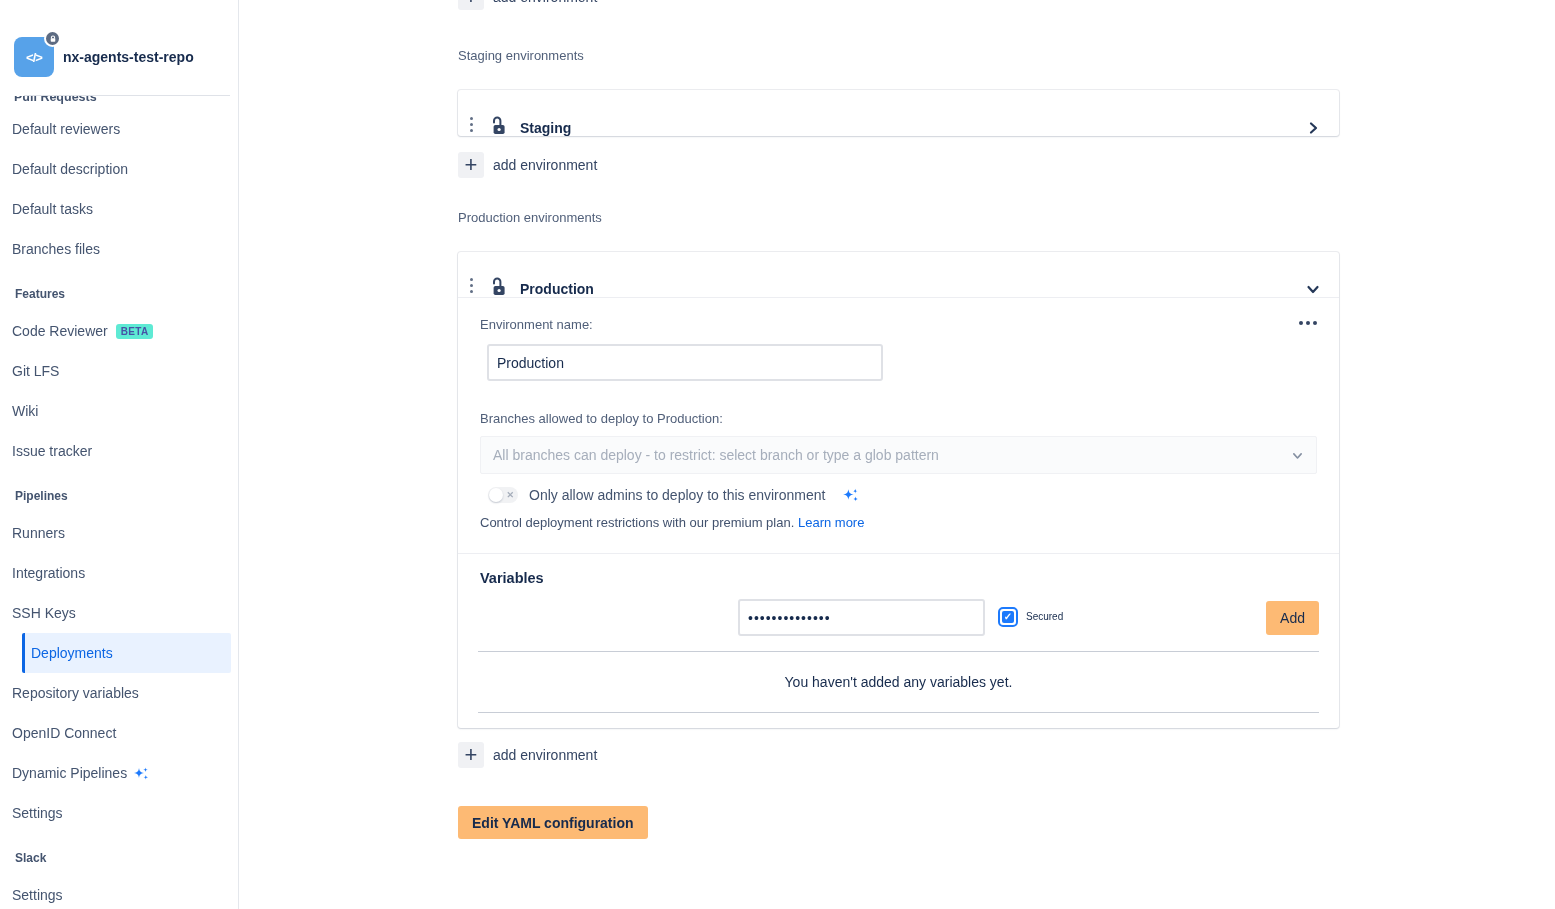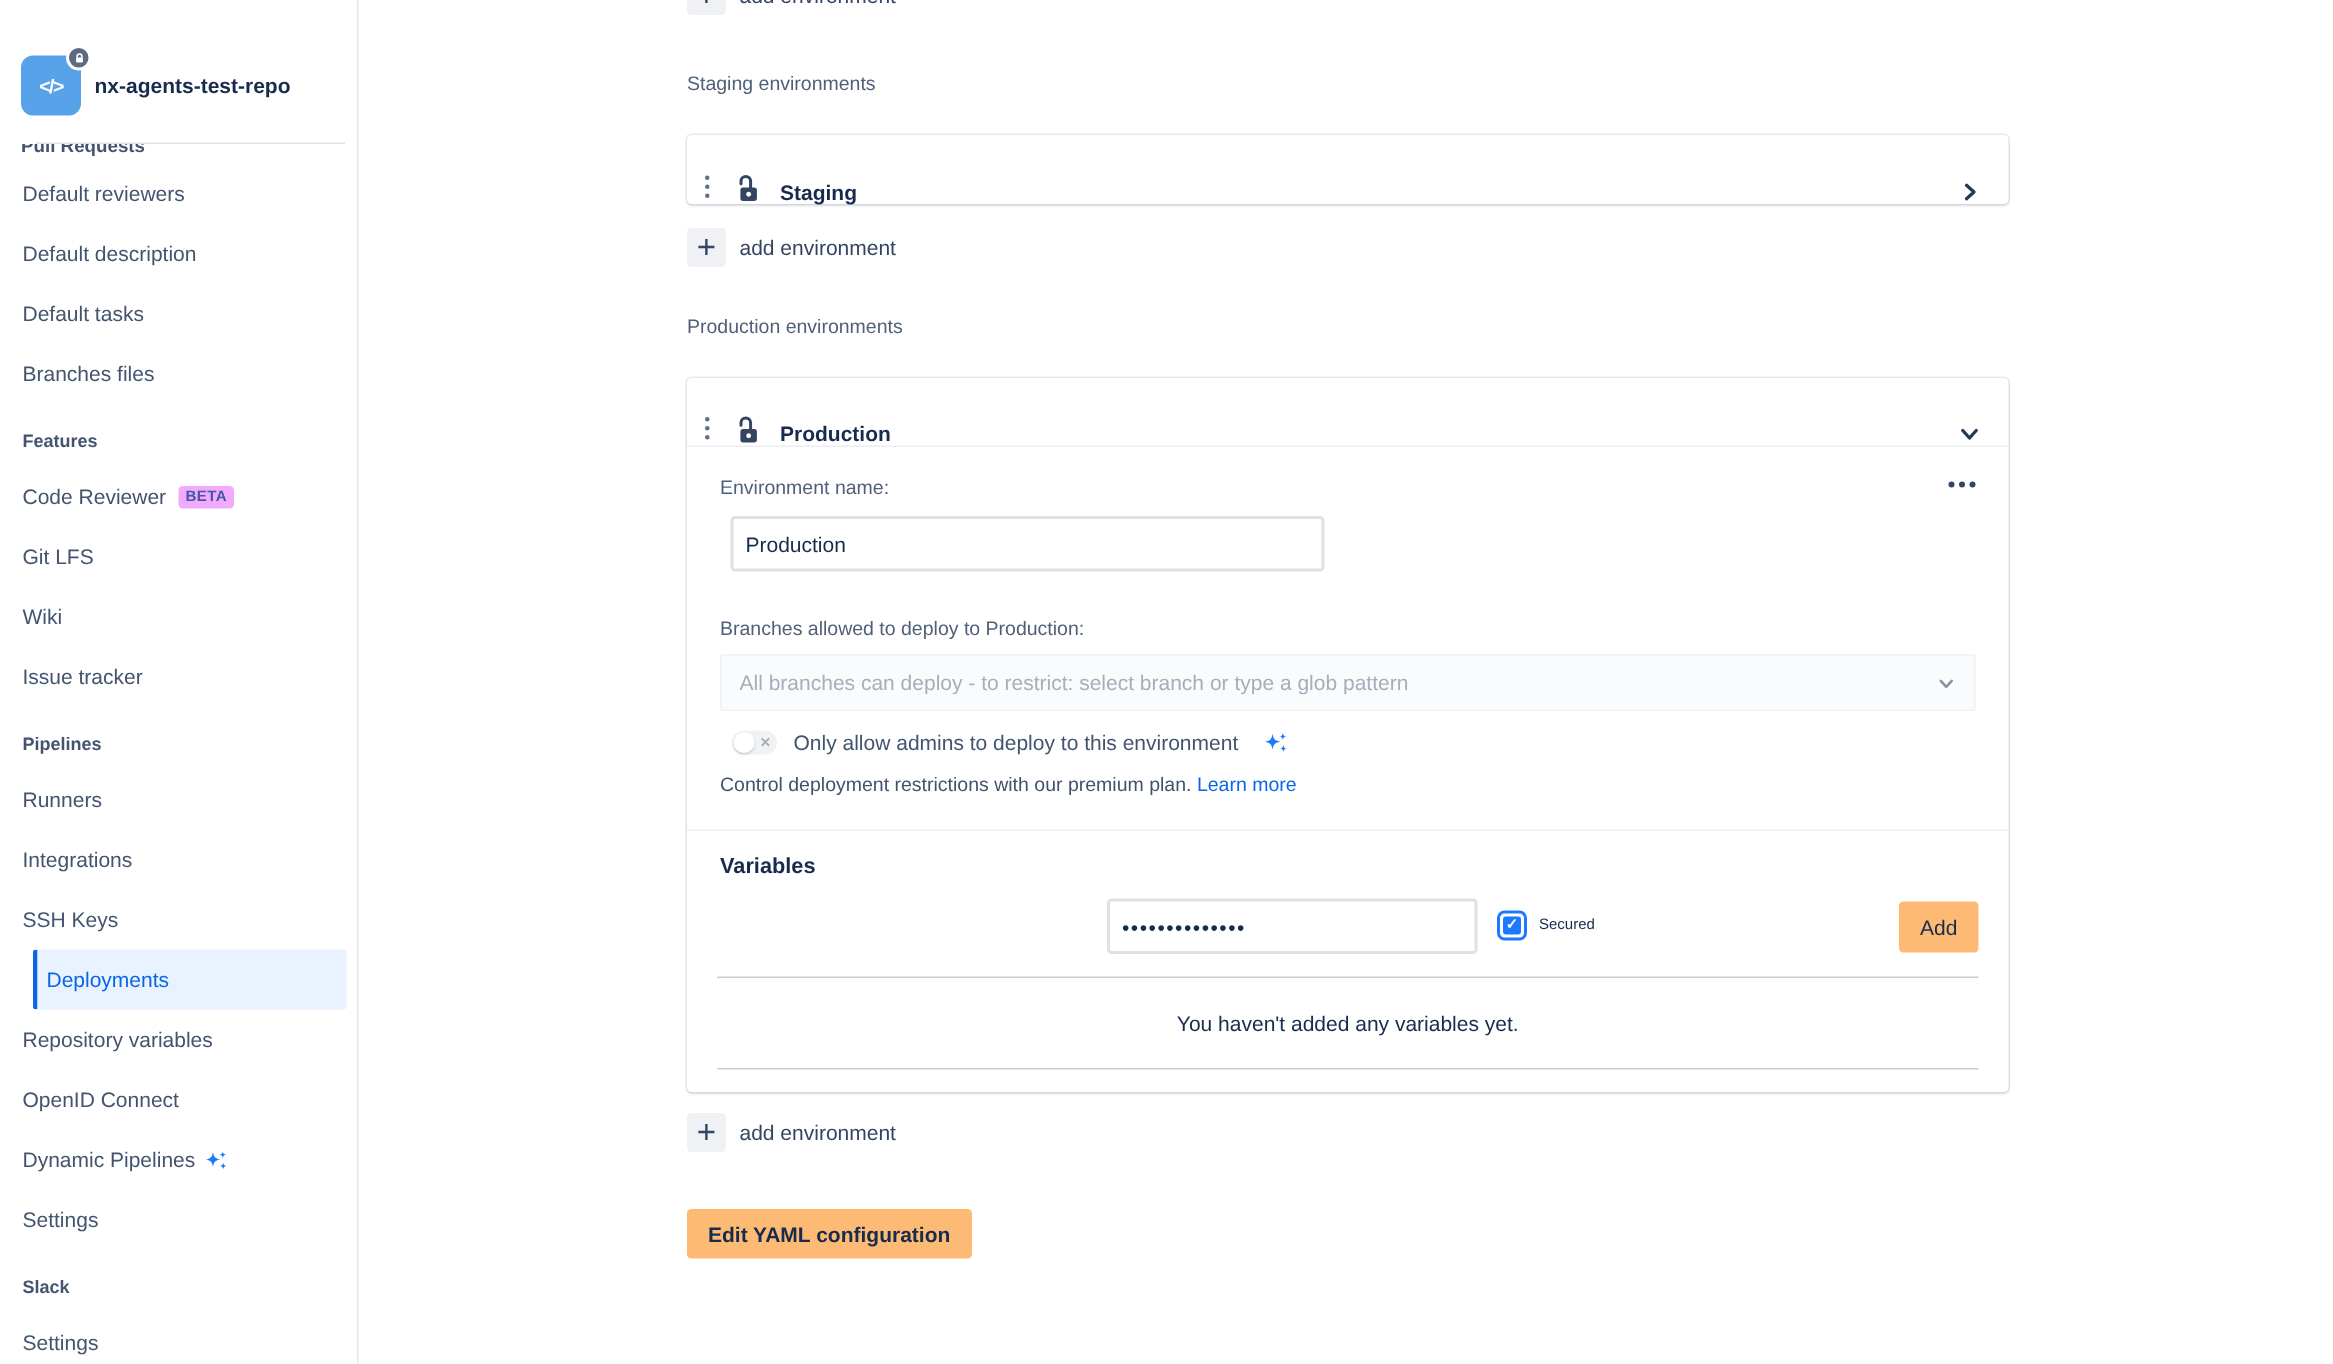--- a/index.html
+++ b/index.html
@@ -15,26 +15,26 @@
     color:#fff; font-weight:bold; font-size:13px; letter-spacing:-1px; }
   .avatar-badge { position:absolute; top:-7px; right:-7px; width:17px; height:17px;
     border-radius:50%; background:#5D6B82; border:2px solid #fff;
     display:flex; align-items:center; justify-content:center; }
   .repo-name { margin-left:9px; font-size:14px; font-weight:bold; color:#172B4D; }
   .side-divider { position:absolute; left:24px; right:8px; top:95px; height:1px; background:#DFE2E8; }
   .clipped-wrap { position:absolute; left:14px; top:96px; height:10px; overflow:hidden; }
   .clipped-wrap span { display:block; transform:translateY(-6px); font-size:12.5px;
     font-weight:bold; color:#44546F; }
   .nav { position:absolute; left:0; top:109px; width:231px; list-style:none; }
-  .nav li.item { height:40px; display:flex; align-items:center; padding-left:15px;
-    font-size:14px; color:#44546F; cursor:pointer; }
+  .nav li.item { height:40px; display:flex; align-items:center; 
+    font-size:14px; color:#44546F; cursor:pointer;margin-left:12px; }
   .nav li.section { padding:18px 0 0 15px; height:42px; font-size:12px; font-weight:bold; color:#44546F; }
   .nav li.item.selected { margin-left:22px; padding-left:6px; border-left:3px solid #0C66E4;
     background:#E9F2FF; border-radius:2px; color:#0C66E4; }
-  .beta { margin-left:8px; background:#f0abfc; color:#4753A6; font-size:10px; font-weight:bold;
+  .beta { margin-left:8px; background:#5eead4; color:#4753A6; font-size:10px; font-weight:bold;
     padding:2px 5px; border-radius:3px; letter-spacing:.3px; }
   .sparkle { margin-left:5px; flex:0 0 auto; }
 
   
   .main { position:absolute; left:240px; top:0; right:0; bottom:0; }
   .add-env { position:absolute; left:218px; display:flex; align-items:center; gap:9px; cursor:pointer; }
   .plus-box { width:26px; height:26px; background:#F0F1F4; border-radius:3px;
     display:flex; align-items:center; justify-content:center;
     font-size:22px; font-weight:400; color:#344563; line-height:24px; }
   .add-env .lbl { font-size:14px; color:#344563; }

